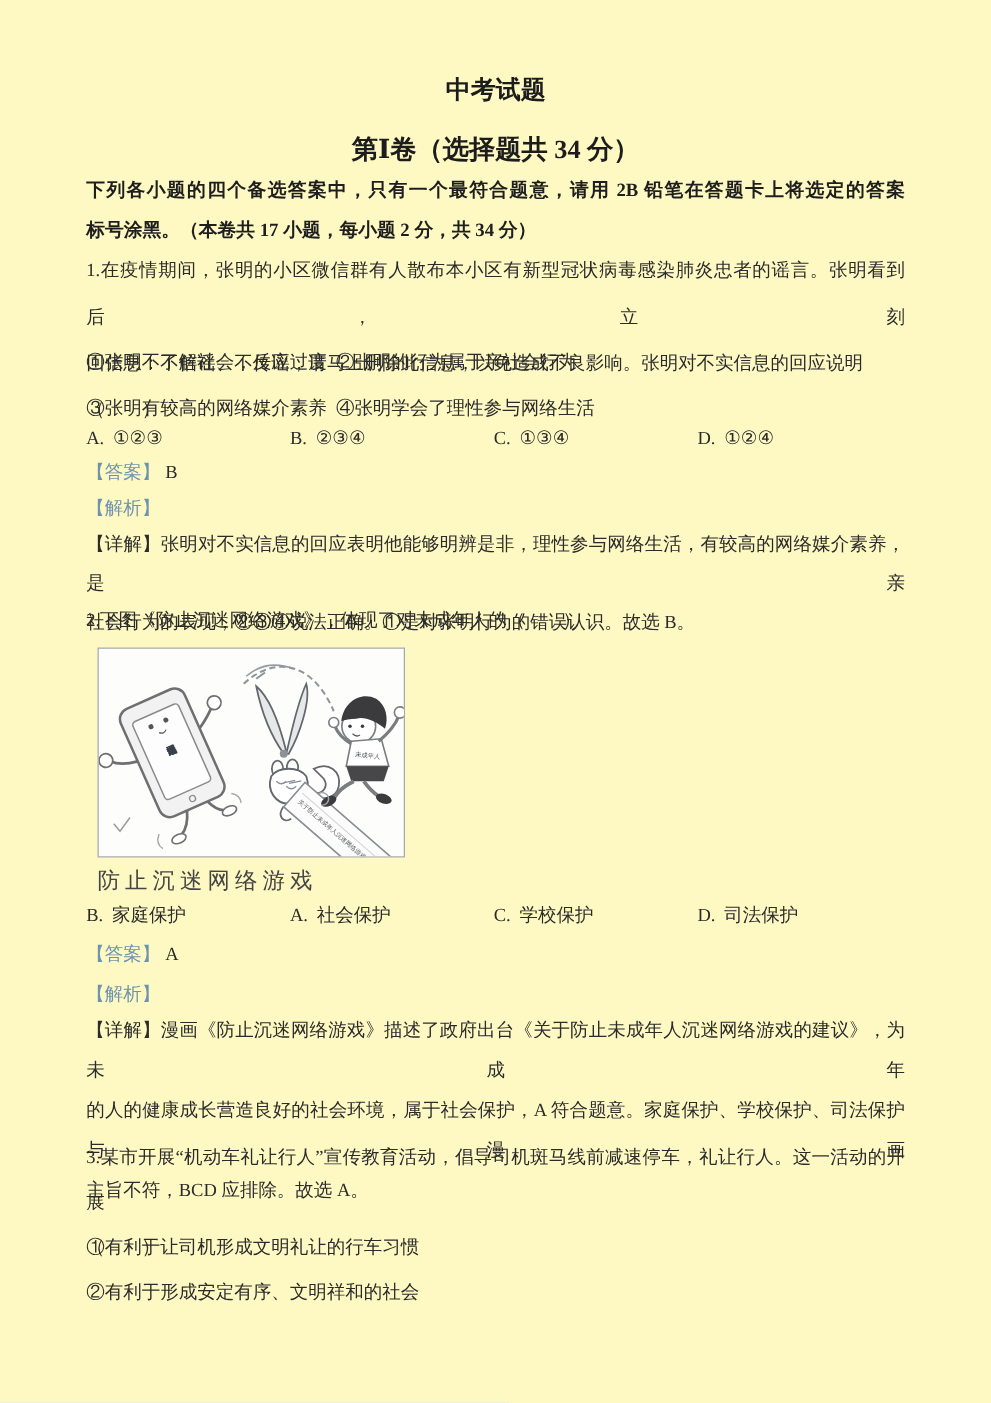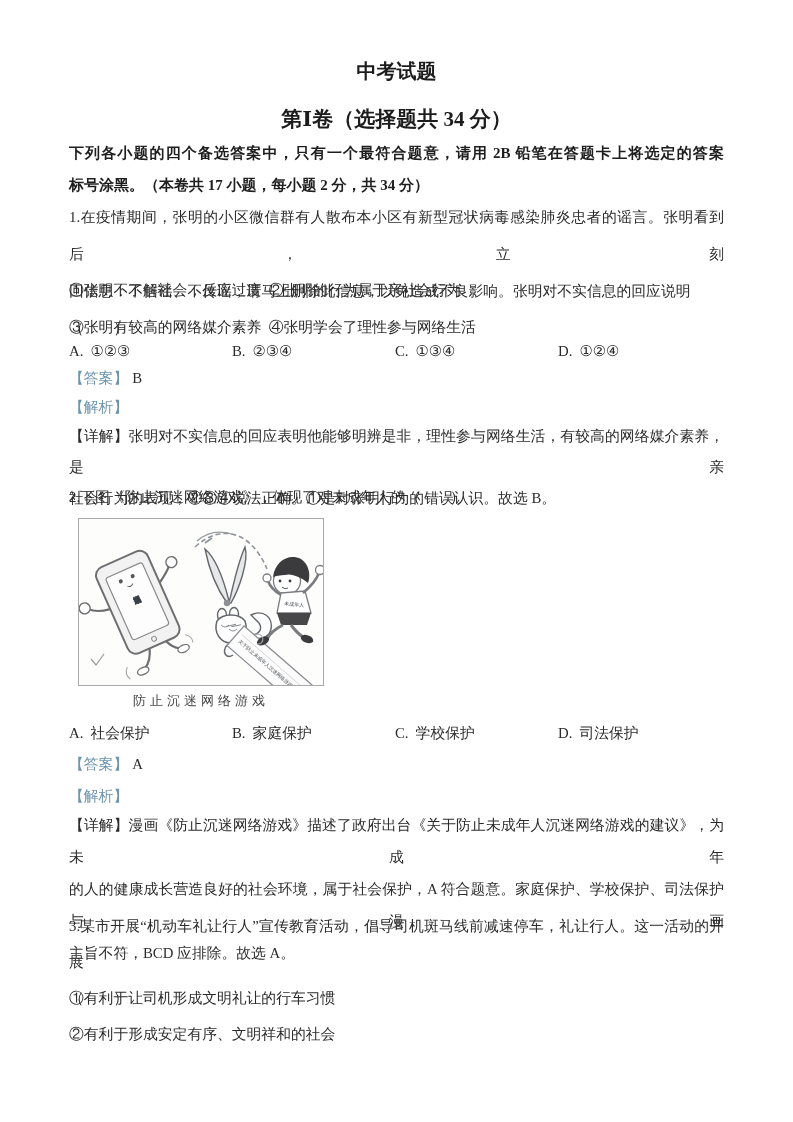--- a/index.html
+++ b/index.html
@@ -1,16 +1,16 @@
 <!DOCTYPE html>
 <html><head>
 <meta charset="utf-8">
 <style>
   html,body{margin:0;padding:0;background:#e9e9e9;}
-  #page{position:relative;width:793px;height:1122px;background:#ffffff;margin:0 auto;
+  #page{position:relative;width:793px;height:1122px;background:#fef9c3;margin:0 auto;
         font-family:"Liberation Serif","DejaVu Serif",serif;color:#2b2b2b;overflow:hidden;}
   .abs{position:absolute;left:69px;width:655px;}
   .center{text-align:center;}
   h1,h2{margin:0;font-weight:bold;color:#1c1c1c;}
   h1{font-size:20px;}
   h2{font-size:21px;}
   .intro{font-weight:bold;font-size:15px;color:#1e1e1e;}
   .intro>div{line-height:32px;}
   .body-line{font-size:14.8px;}
   .lh37>div{line-height:37px;}
@@ -22,21 +22,21 @@
   .sub-a{display:inline-block;min-width:196px;}
   .choices{display:flex;font-size:14.8px;line-height:22px;}
   .choice{width:163px;flex:0 0 auto;}
   .choice:last-child{width:auto;}
   .ckey{margin-right:7px;}
   .tagrow{font-size:14.8px;line-height:22px;}
   .blue{color:#6d94ae;}
   .ansval{margin-left:4px;}
   .figure{position:absolute;left:78px;top:518px;width:248px;}
   .frame{width:244px;height:166px;border:1px solid #a8a8a8;background:#fdfdfc;}
-  .caption{width:246px;text-align:center;margin-top:6px;font-size:13px;color:#454545;letter-spacing:4px;}
+  .caption{width:246px;margin-top:6px;font-size:18px;color:#454545;letter-spacing:4px;}
   .footer{position:absolute;left:0;top:1064px;width:793px;text-align:center;
           font-family:"Liberation Sans","DejaVu Sans",sans-serif;font-size:15.5px;color:#8f8f8f;}
   .footer span{margin:0 3px;}
   svg text{font-family:"Liberation Serif","DejaVu Serif",serif;}
 </style>
 </head>
 <body>
 
 <div id="page">
 
@@ -165,24 +165,24 @@
         </g>
 
         <path d="M 12,140 l 5,6 l 8,-11" fill="none" stroke="#9b9b9b" stroke-width="1.2"></path>
       </svg>
     </div>
     <div class="caption">防止沉迷网络游戏</div>
   </div>
 
   <div class="abs choices" style="top:722px;">
       <div class="choice">
+      <span class="ckey">B.</span><span>家庭保护</span>
+    </div>
+      <div class="choice">
       <span class="ckey">A.</span><span>社会保护</span>
-    </div>
-      <div class="choice">
-      <span class="ckey">B.</span><span>家庭保护</span>
     </div>
       <div class="choice">
       <span class="ckey">C.</span><span>学校保护</span>
     </div>
       <div class="choice">
       <span class="ckey">D.</span><span>司法保护</span>
     </div>
     </div>
 
   <div class="abs tagrow" style="top:753px;">

